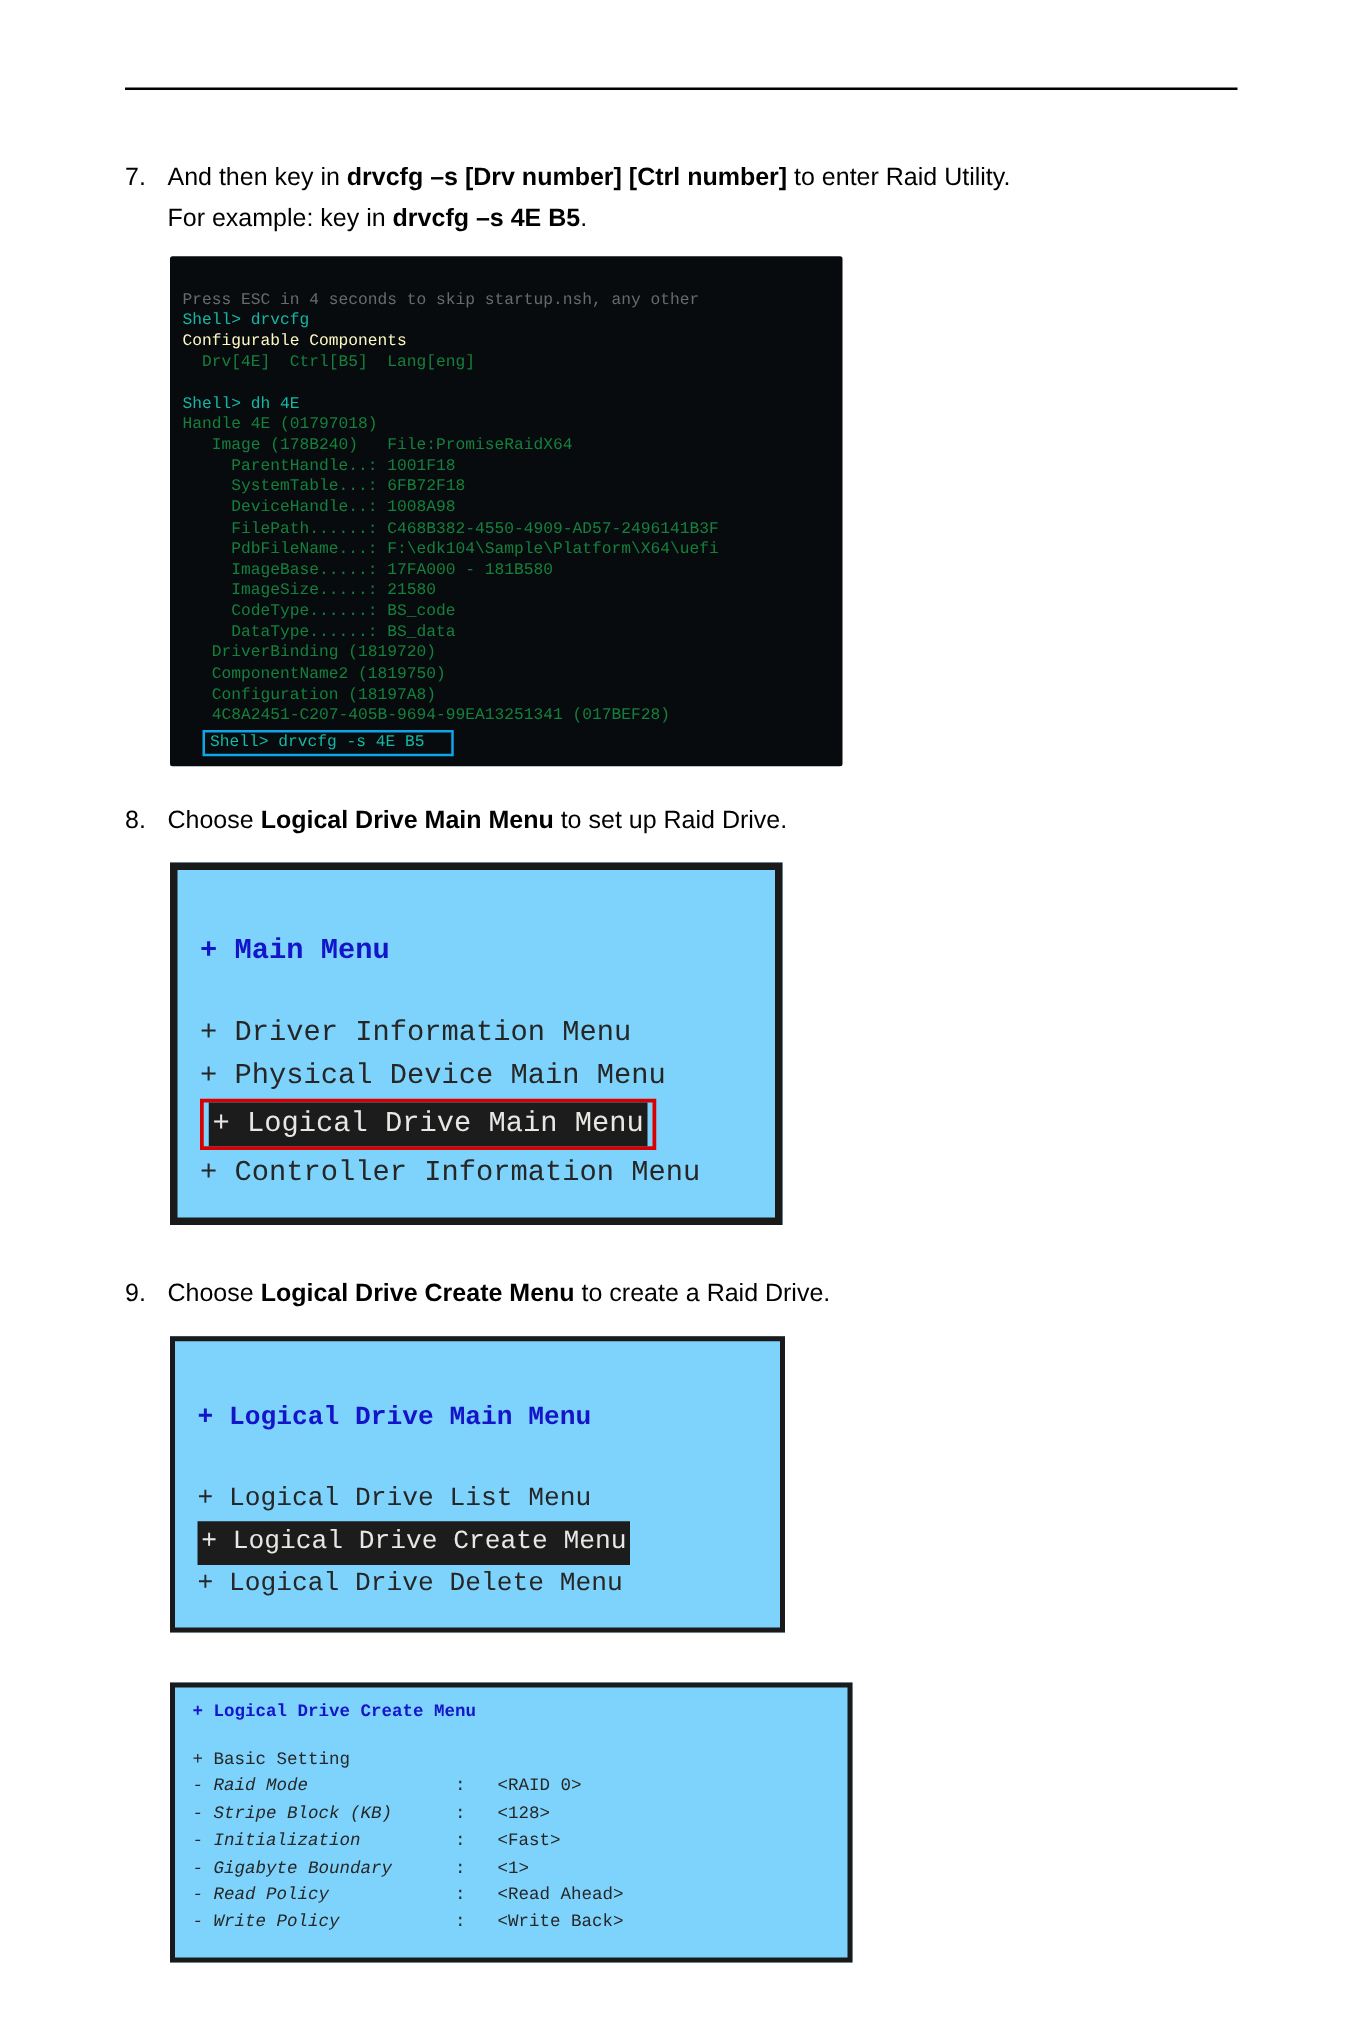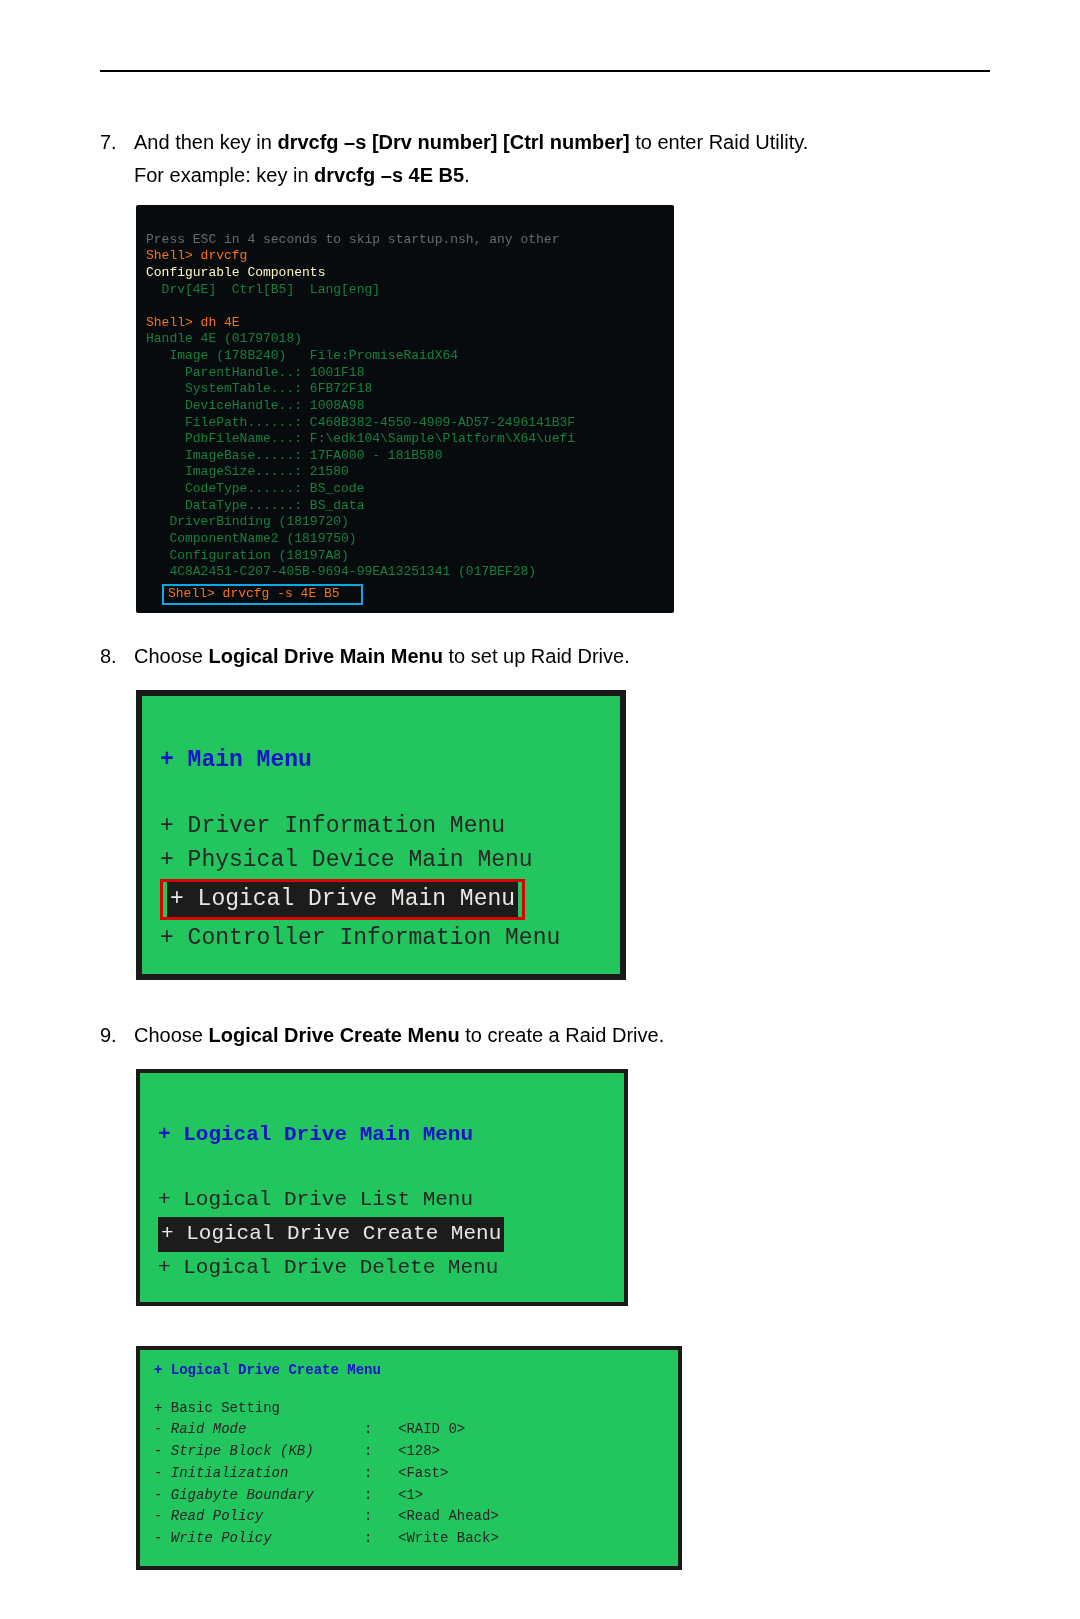--- a/index.html
+++ b/index.html
@@ -37,36 +37,36 @@
     background: #080b0d;
     color: #cfcfcf;
     font-family: "Courier New", monospace;
     font-size: 13px;
     line-height: 1.28;
     padding: 10px 10px 8px 10px;
     border-radius: 2px;
     white-space: pre;
     overflow: hidden;
   }
-  .terminal .y  { color: #f97316; }   
+  .terminal .y  { color: #14b8a6; }   
   .terminal .g  { color: #fef9c3; }   
   .terminal .w  { color: #15803d; }
   .terminal .dim{ color: #6a6a6a; }
   .term-hl {
     border: 2px solid #0ea5e9;
     display: inline-block;
     padding: 0 21px 1px 4px;
     margin-top: 3px;
     margin-left: 16px;
   }
 
   
   .bios-wrap { margin: 18px 0 40px 36px; }
   .bios {
-    background: #22c55e;
+    background: #7dd3fc;
     border: 6px solid #1a1a1a;
     font-family: "Courier New", monospace;
     padding: 14px 18px 18px 18px;
     color: #262626;
     display: block;
   }
   .bios.b1 { width: 490px; font-size: 23px; line-height: 1.45; }
   .bios.b2 { width: 492px; font-size: 21px; line-height: 1.55; border-width: 4px; }
   .bios.b3 { width: 546px; font-size: 14px; line-height: 1.55; border-width: 4px; padding: 10px 14px 16px 14px; }
 

